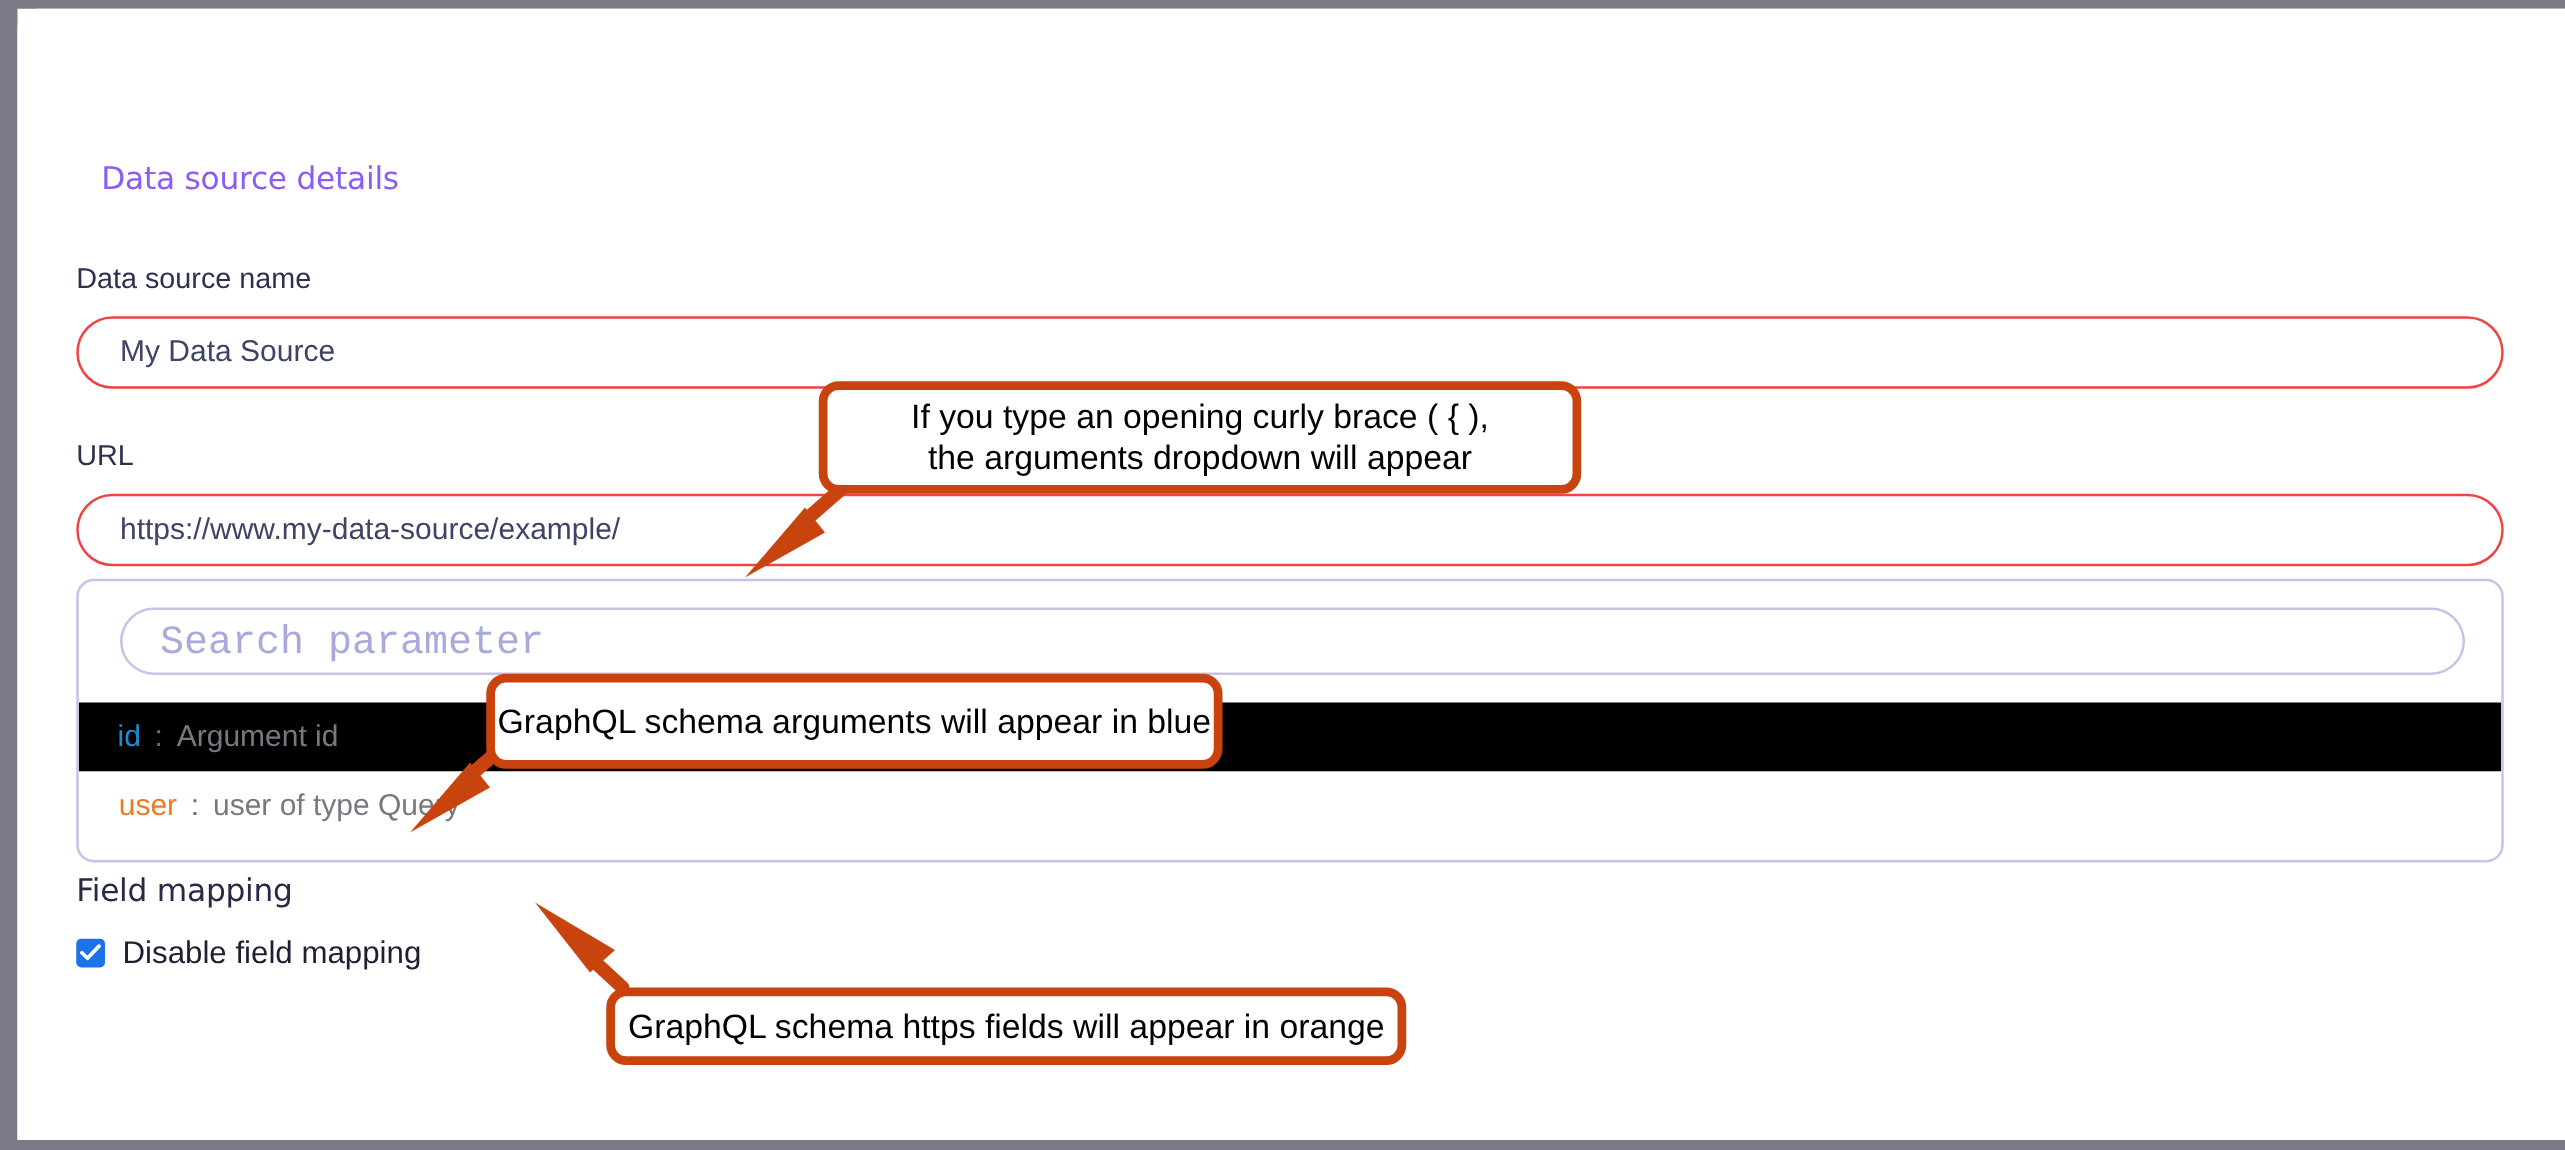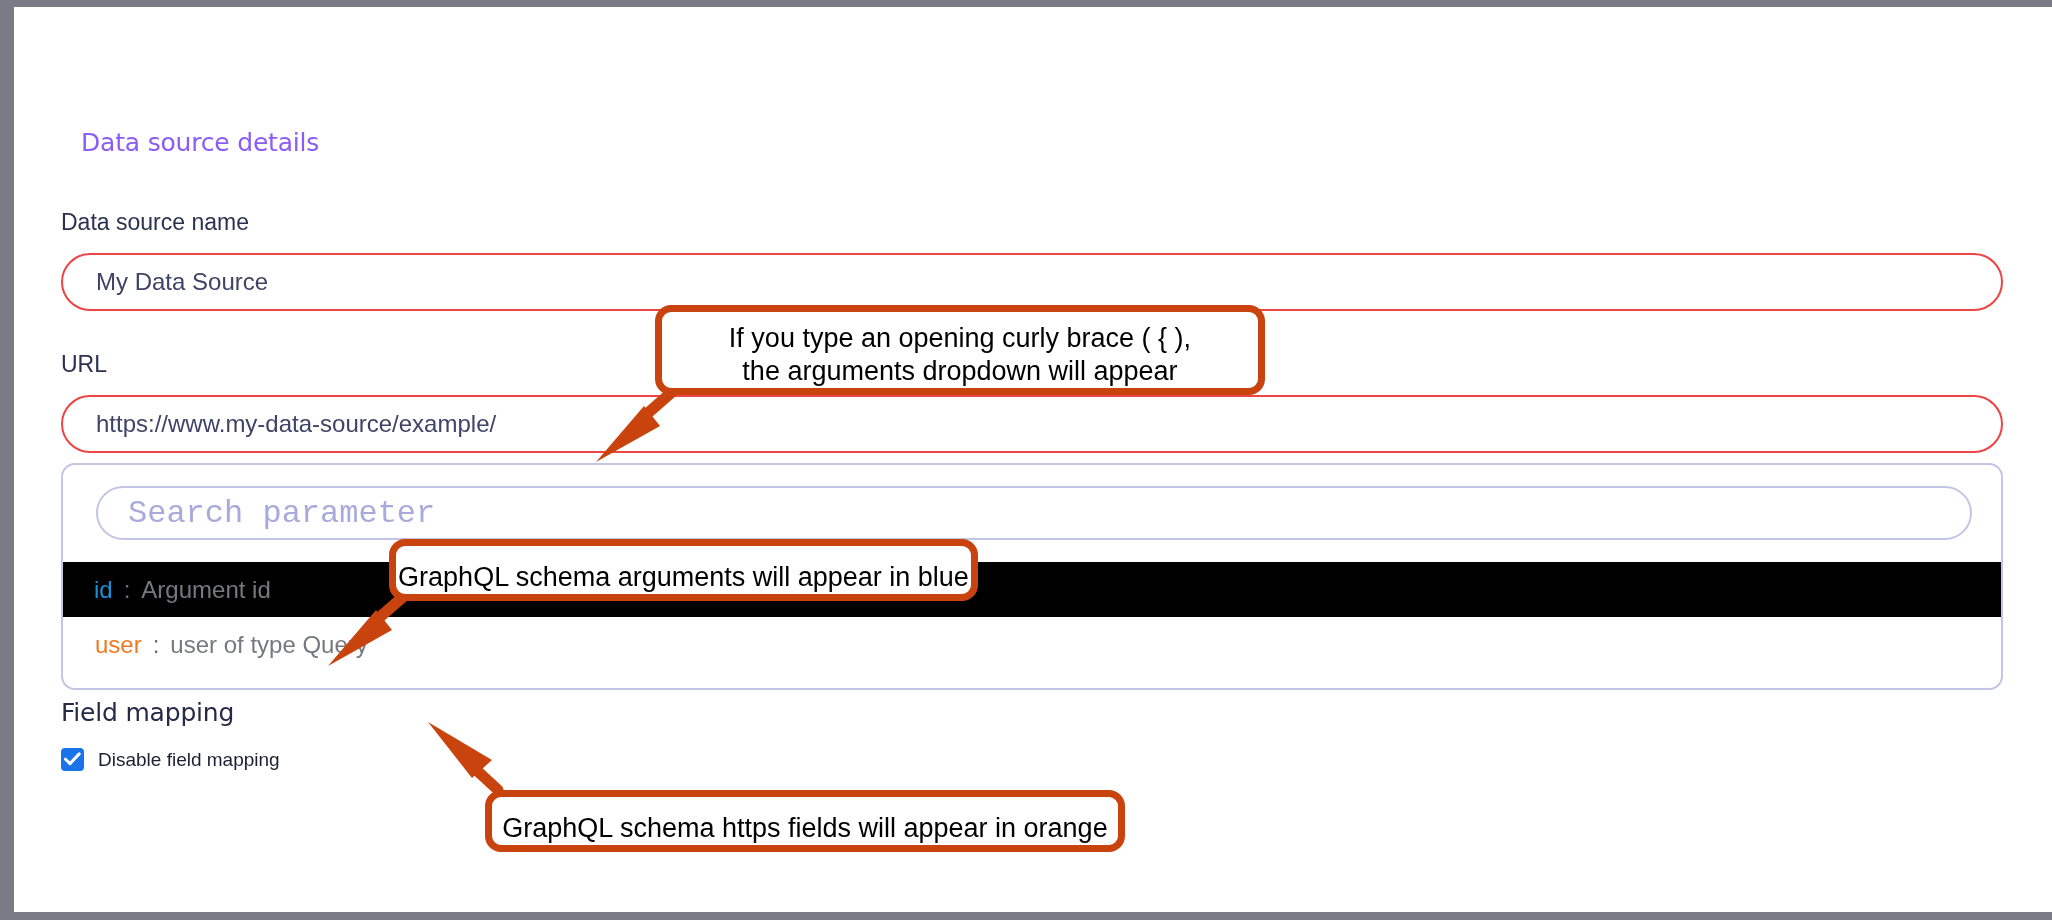--- a/index.html
+++ b/index.html
@@ -220,50 +220,50 @@
     height: 23px;
     border-radius: 4px;
     background: #1a73e8;
     position: relative;
     flex: none;
   }
   .checkbox svg { position: absolute; left: 3px; top: 4px; }
   .checkbox-label {
     margin-left: 14px;
     font-family: "Liberation Sans", sans-serif;
-    font-size: 19px;
+    font-size: 25px;
     color: #1d2033;
     white-space: nowrap;
   }
 
   
   .callout {
     position: absolute;
     background: #ffffff;
     border: 7px solid #c9430e;
     border-radius: 16px;
     box-sizing: border-box;
     display: flex;
-    align-items: flex-end;
+    align-items: center;
     justify-content: center;
     text-align: center;
     font-family: "Liberation Sans", sans-serif;
     color: #000000;
     line-height: 1.22;
     z-index: 40;
   }
   .callout-1 {
     left: 655px;  top: 305px;
     width: 610px; height: 90px;
     font-size: 27px;
     padding: 0 16px;
   }
   .callout-2 {
     left: 389px;  top: 539px;
-    width: 589px; height: 62px;
+    width: 589px; height: 76px;
     font-size: 27px;
   }
   .callout-3 {
     left: 485px;  top: 790px;
     width: 640px; height: 62px;
     font-size: 27px;
   }
   .anno-svg {
     position: absolute;
     left: 0; top: 0;

